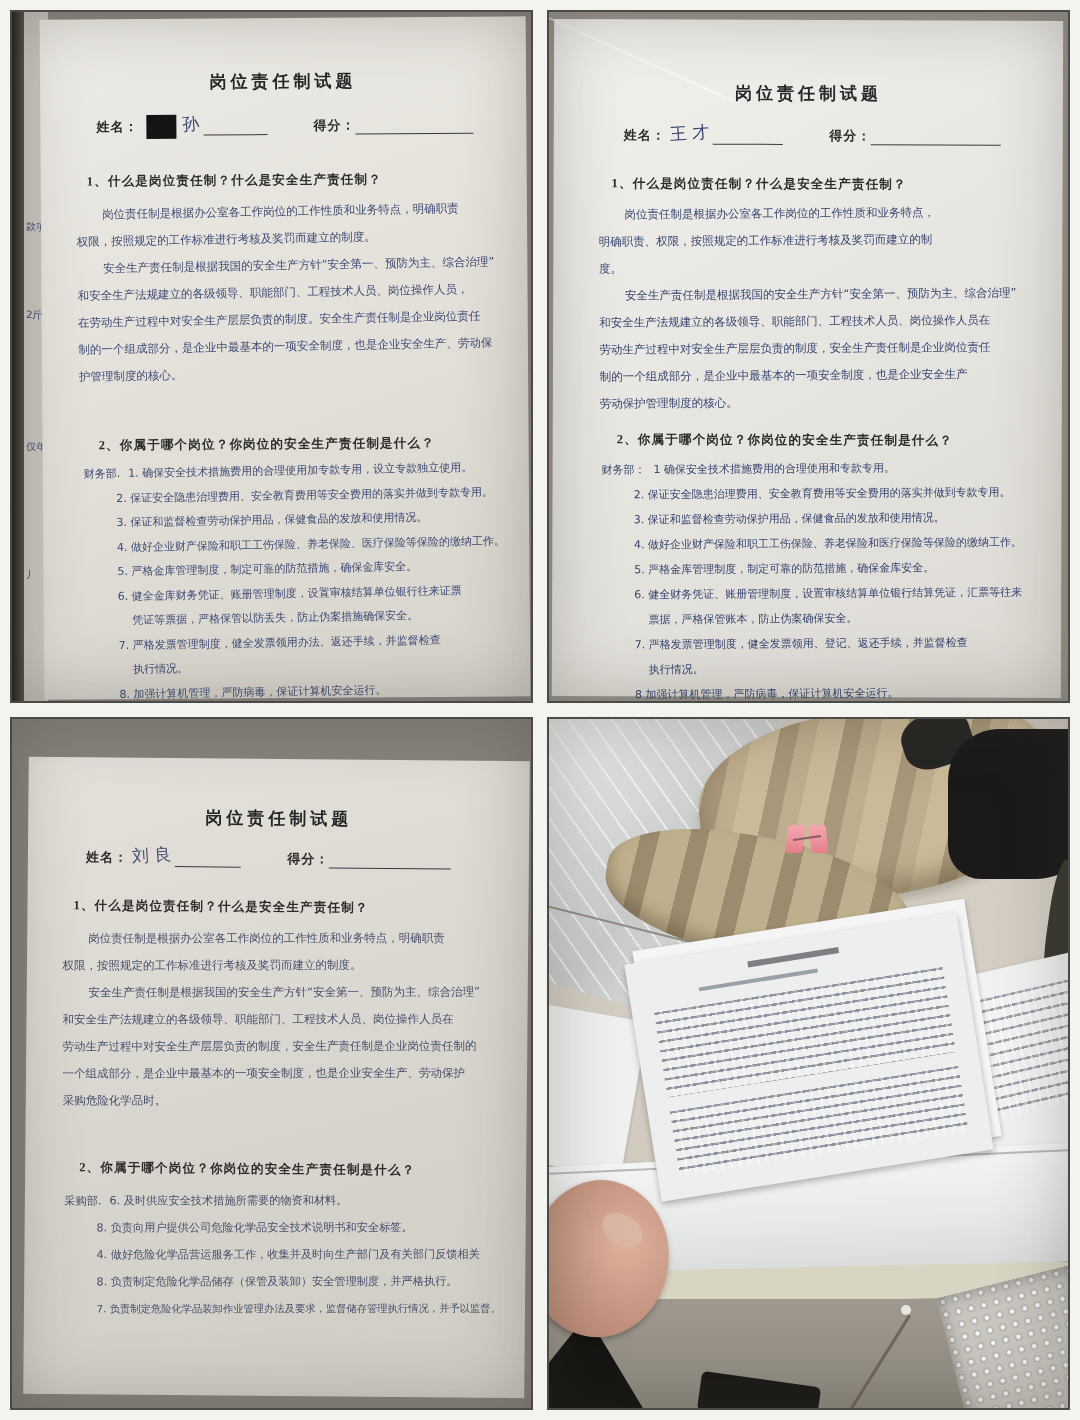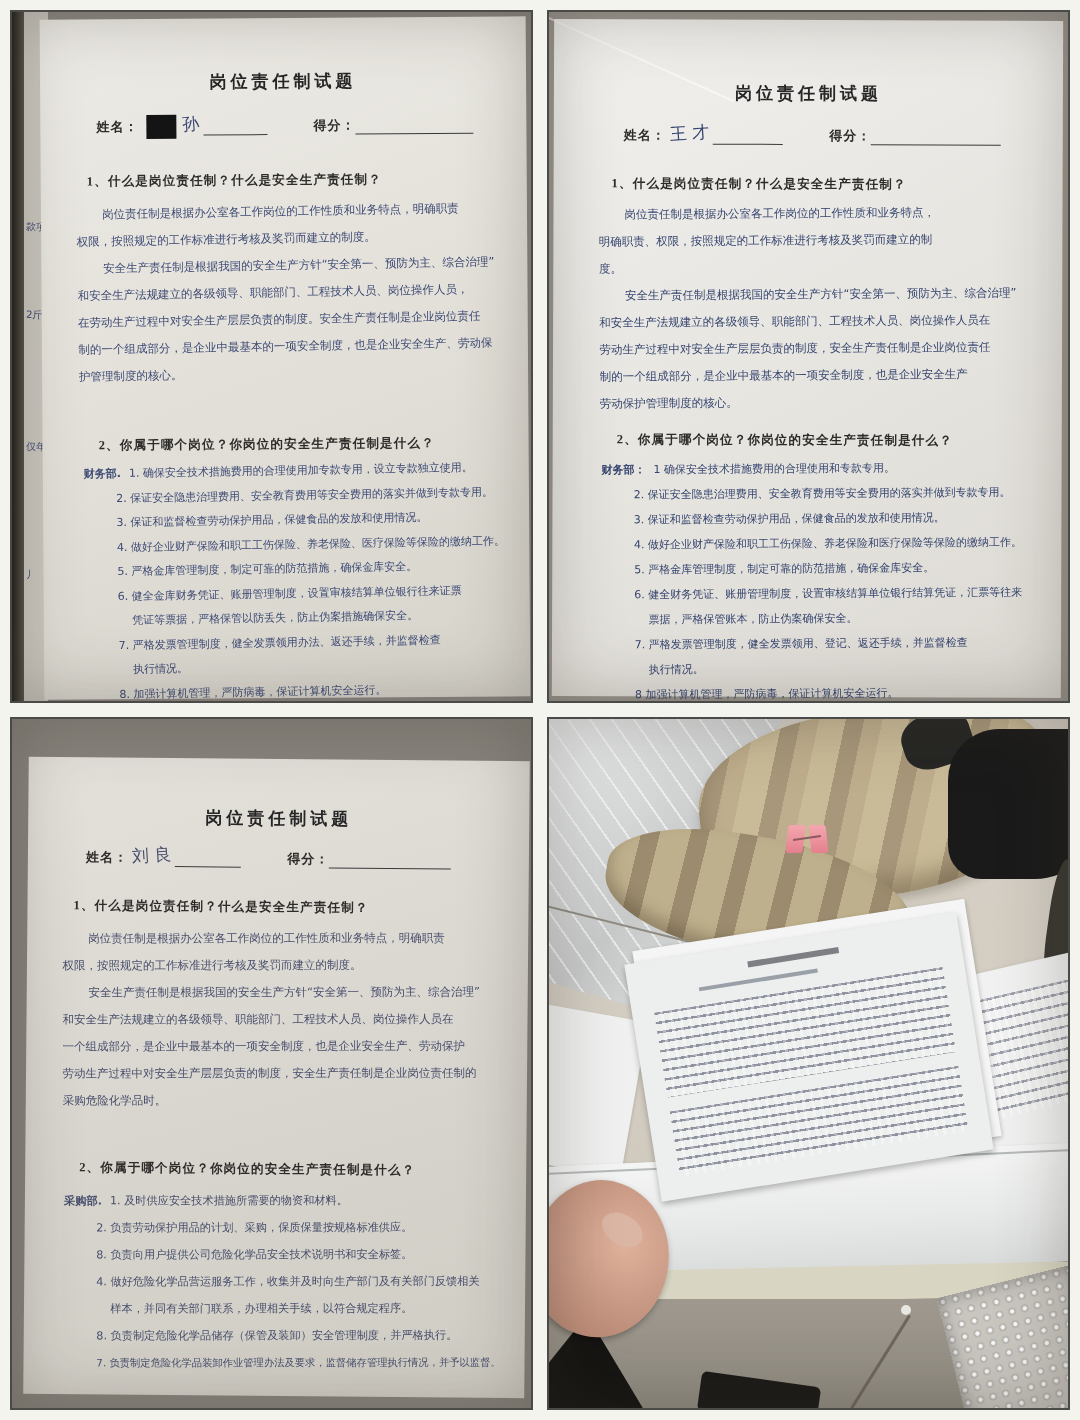--- a/index.html
+++ b/index.html
@@ -40,21 +40,21 @@
   .hwb .ln{position:relative;}
   .ink-a .hw{color:#3d4a74;}
   .ink-b .hw{color:#36456f;}
   .ink-c .hw{color:#474e6b;}
   .q1b{font-size:11.5px;}
   .q1b .ln{line-height:27px;}
   .q2b{font-size:11px;}
   .fi{text-indent:26px;}
   .c1{margin-left:32px;}
   .c2{margin-left:46px;}
-  .dept{margin-right:8px;font-weight:bold;}
+  .dept{margin-right:8px;font-weight:normal;}
   .name-hw{font-size:17px;margin:0 4px;transform:rotate(-4deg);display:inline-block;}
   .frag{position:absolute;left:2px;font-size:10px;transform:rotate(2deg);}
 
   
   .ph-br{background:linear-gradient(180deg,#d6d0c6 0%,#d2ccc1 55%,#cfc9be 70%,#b4afa6 74%,#9a948b 78%,#938d84 100%);}
   .abs{position:absolute;}
   .bag{left:-24px;top:-14px;width:270px;height:300px;
        background:
          repeating-linear-gradient(55deg,rgba(255,255,255,.55) 0 2px,rgba(255,255,255,0) 2px 18px),
          linear-gradient(135deg,rgba(242,244,245,.96),rgba(198,201,203,.85) 55%,rgba(229,231,231,.92));
@@ -213,31 +213,29 @@
           <span class="gap40"></span>
           <span class="pr lbl">得分：</span>
           <span class="ul" style="width:122px"></span>
         </div>
         <div class="q pr" style="top:140px;left:46px">1、什么是岗位责任制？什么是安全生产责任制？</div>
         <div class="hwb q1b" style="top:166px;left:36px;line-height:27.5px">
           <div class="hw ln fi">岗位责任制是根据办公室各工作岗位的工作性质和业务特点，明确职责</div>
           <div class="hw ln">权限，按照规定的工作标准进行考核及奖罚而建立的制度。</div>
           <div class="hw ln fi">安全生产责任制是根据我国的安全生产方针“安全第一、预防为主、综合治理”</div>
           <div class="hw ln">和安全生产法规建立的各级领导、职能部门、工程技术人员、岗位操作人员在</div>
+          <div class="hw ln">劳动生产过程中对安全生产层层负责的制度，安全生产责任制是企业岗位责任制的</div>
           <div class="hw ln">一个组成部分，是企业中最基本的一项安全制度，也是企业安全生产、劳动保护</div>
-          <div class="hw ln">劳动生产过程中对安全生产层层负责的制度，安全生产责任制是企业岗位责任制的</div>
           <div class="hw ln">采购危险化学品时。</div>
         </div>
         <div class="q pr" style="top:402px;left:54px">2、你属于哪个岗位？你岗位的安全生产责任制是什么？</div>
         <div class="hwb q2b" style="top:428px;left:40px;line-height:27px;font-size:11.2px">
-          <div class="hw ln"><span class="dept">采购部.</span><span>1. 及时供应安全技术措施所需要的物资和材料。</span></div>
-          <div class="hw ln c1">2. 负责劳动保护用品的计划、采购，保质保量按规格标准供应。</div>
+          <div class="hw ln"><span class="dept">采购部.</span><span>6. 及时供应安全技术措施所需要的物资和材料。</span></div>
           <div class="hw ln c1">8. 负责向用户提供公司危险化学品安全技术说明书和安全标签。</div>
           <div class="hw ln c1">4. 做好危险化学品营运服务工作，收集并及时向生产部门及有关部门反馈相关</div>
-          <div class="hw ln c2">样本，并同有关部门联系，办理相关手续，以符合规定程序。</div>
           <div class="hw ln c1">8. 负责制定危险化学品储存（保管及装卸）安全管理制度，并严格执行。</div>
           <div class="hw ln c1" style="font-size:10.3px">7. 负责制定危险化学品装卸作业管理办法及要求，监督储存管理执行情况，并予以监督。</div>
         </div>
       </div>
       <div class="vig"></div>
     </figure>
 
     <figure class="photo ph-br">
       <div class="abs bag"></div>
       <div class="abs bag-stick"></div>

